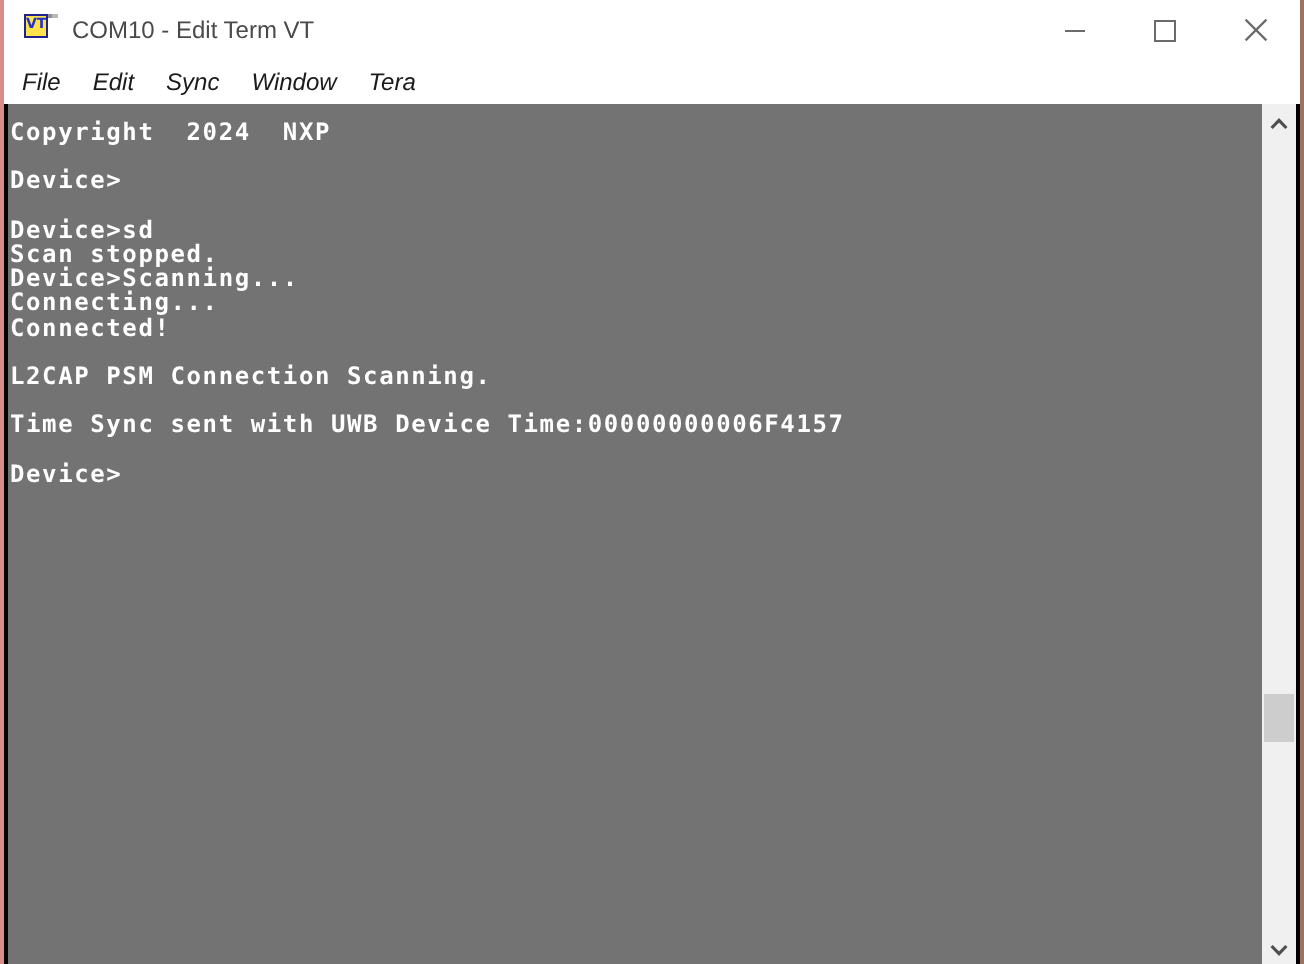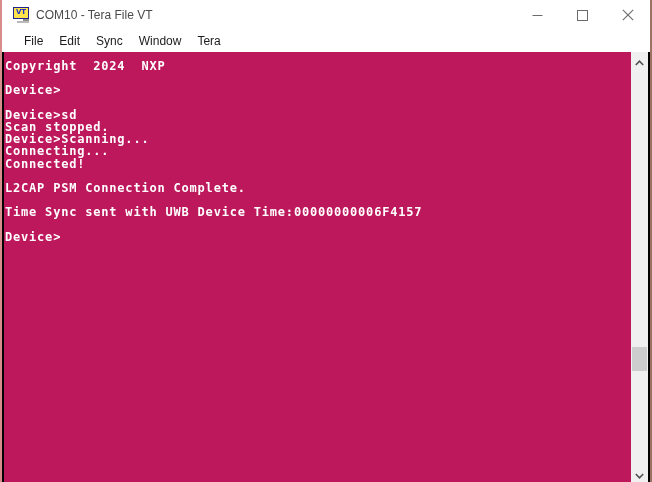--- a/index.html
+++ b/index.html
@@ -21,22 +21,22 @@
     height: 30px;
     background: #ffffff;
     display: flex;
     align-items: center;
   }
   .app-icon {
     margin-left: 10px;
     width: 17px;
     height: 17px;
     display: flex;
-    flex-direction: column;
-    align-items: flex-end;
+    flex-direction: row;
+    align-items: flex-start;
     flex-shrink: 0;
   }
   .app-icon .screen {
     width: 16px;
     height: 12px;
     background: #ffe34d;
     border: 1px solid #22228c;
     display: flex;
     align-items: center;
     justify-content: center;
@@ -68,39 +68,40 @@
     justify-content: center;
   }
   .caption-btn svg { display: block; }
 
   
   .menubar {
     height: 22px;
     background: #ffffff;
     display: flex;
     align-items: flex-end;
-    padding-left: 14px;
+    padding-left: 1px;
+    font-style: italic;
   }
   .menu-item {
     padding: 0 8px;
     font-size: 12px;
     line-height: 22px;
     color: #1b1b1b;
     white-space: nowrap;
     cursor: default;
   }
 
   
   .terminal {
     position: absolute;
     top: 52px;
     left: 2px;
     right: 19px;
     bottom: 0;
-    background: #be185d;
+    background: #737373;
     padding: 7px 0 0 1px;
     overflow: hidden;
     cursor: text;
   }
   .term-line {
     height: 12.2px;
     font-family: "DejaVu Sans Mono", monospace;
     font-size: 12px;
     font-weight: bold;
     letter-spacing: 0.8px;
@@ -141,21 +142,21 @@
 <body>
 
 <div class="window">
 
   <div class="titlebar">
     <div class="app-icon">
       <div class="screen">VT</div>
       <div class="stand"></div>
       <div class="base"></div>
     </div>
-    <div class="window-title">COM10 - Tera File VT</div>
+    <div class="window-title">COM10 - Edit Term VT</div>
     <div class="caption-buttons">
       <div class="caption-btn">
         <span>
           <svg width="11" height="11" viewBox="0 0 11 11">
               <line x1="0.5" y1="5.5" x2="10.5" y2="5.5" stroke="#6b6b6b" stroke-width="1"></line>
             </svg>
         </span>
       </div>
       <div class="caption-btn">
         <span>
@@ -187,21 +188,21 @@
     <div class="term-line">Copyright  2024  NXP</div>
     <div class="term-line"></div>
     <div class="term-line">Device&gt;</div>
     <div class="term-line"></div>
     <div class="term-line">Device&gt;sd</div>
     <div class="term-line">Scan stopped.</div>
     <div class="term-line">Device&gt;Scanning...</div>
     <div class="term-line">Connecting...</div>
     <div class="term-line">Connected!</div>
     <div class="term-line"></div>
-    <div class="term-line">L2CAP PSM Connection Complete.</div>
+    <div class="term-line">L2CAP PSM Connection Scanning.</div>
     <div class="term-line"></div>
     <div class="term-line">Time Sync sent with UWB Device Time:00000000006F4157</div>
     <div class="term-line"></div>
     <div class="term-line">Device&gt;</div>
   </div>
 
   <div class="scrollbar">
     <div class="scroll-btn up">
       <span>
         <svg width="9" height="6" viewBox="0 0 9 6">

